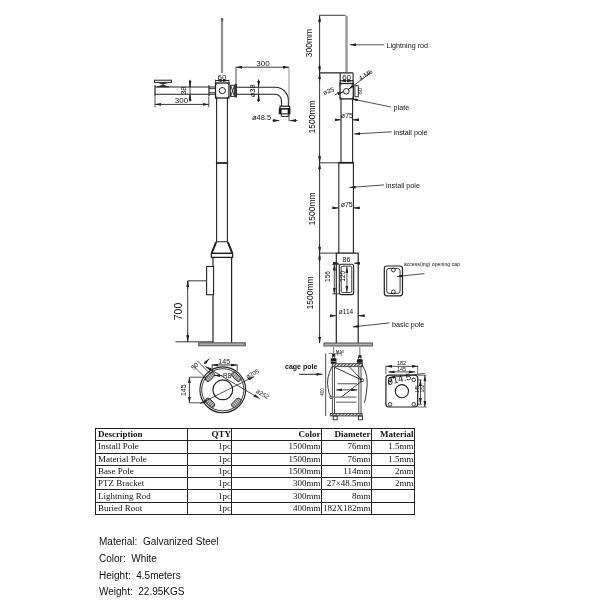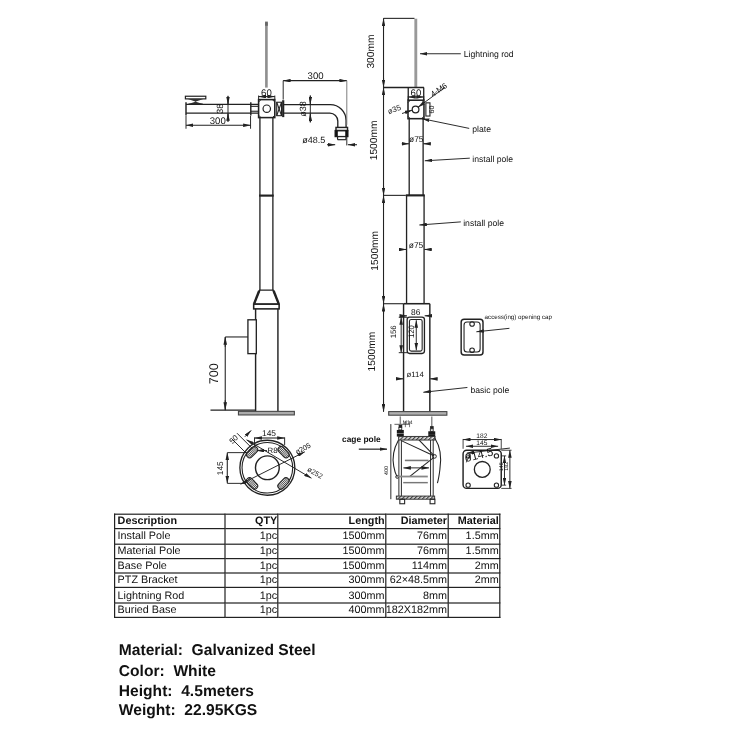--- a/index.html
+++ b/index.html
@@ -1,22 +1,22 @@
 <!DOCTYPE html>
 <html><head>
 <meta charset="utf-8">
 <style>
   html,body{margin:0;padding:0;background:#fff;width:613px;height:613px;overflow:hidden;}
   body{font-family:"Liberation Sans", sans-serif;position:relative;}
   #draw{position:absolute;left:0;top:0;}
-  table.spec{position:absolute;left:95px;top:428px;border-collapse:collapse;font-family:Liberation Sans, sans-serif;font-size:9px;color:#111;table-layout:fixed;}
+  table.spec{position:absolute;left:95px;top:428px;border-collapse:collapse;font-family:Liberation Serif, serif;font-size:9px;color:#111;table-layout:fixed;}
   table.spec td{border:1px solid #222;padding:0 0 0 2px;height:11.3px;line-height:11px;overflow:hidden;white-space:nowrap;}
   table.spec td.c{text-align:right;padding:0;}
   table.spec tr.h td{font-weight:bold;}
-  .foot{position:absolute;left:99px;top:534px;font-weight:bold;font-size:13px;color:#111;line-height:16.8px;white-space:pre;}
+  .foot{position:absolute;left:99px;top:534px;font-weight:normal;font-size:10px;color:#111;line-height:16.8px;white-space:pre;}
 </style>
 </head>
 <body>
 <svg id="draw" width="613" height="613" viewBox="0 0 613 613">
 <defs>
 <marker id="ae" orient="auto" markerUnits="userSpaceOnUse" markerWidth="6.5" markerHeight="3" refX="6.2" refY="1.5">
         <path d="M0,0 L6.4,1.5 L0,3 z" fill="#222"></path>
       </marker>
 <marker id="as" orient="auto-start-reverse" markerUnits="userSpaceOnUse" markerWidth="6.5" markerHeight="3" refX="6.2" refY="1.5">
         <path d="M0,0 L6.4,1.5 L0,3 z" fill="#222"></path>
@@ -353,21 +353,21 @@
       <col style="width:91.5px">
       <col style="width:44.5px">
       <col style="width:89.5px">
       <col style="width:50px">
       <col style="width:43px">
     </colgroup>
 <tbody>
       <tr class="h">
         <td>Description</td>
         <td class="c">QTY</td>
-        <td class="c">Length</td>
+        <td class="c">Color</td>
         <td class="c">Diameter</td>
         <td class="c">Material</td>
       </tr>
 <tr>
         <td>Install Pole</td>
         <td class="c">1pc</td>
         <td class="c">1500mm</td>
         <td class="c">76mm</td>
         <td class="c">1.5mm</td>
       </tr>
@@ -382,32 +382,32 @@
         <td>Base Pole</td>
         <td class="c">1pc</td>
         <td class="c">1500mm</td>
         <td class="c">114mm</td>
         <td class="c">2mm</td>
       </tr>
 <tr>
         <td>PTZ Bracket</td>
         <td class="c">1pc</td>
         <td class="c">300mm</td>
-        <td class="c">62×48.5mm</td>
+        <td class="c">27×48.5mm</td>
         <td class="c">2mm</td>
       </tr>
 <tr>
         <td>Lightning Rod</td>
         <td class="c">1pc</td>
         <td class="c">300mm</td>
         <td class="c">8mm</td>
         <td class="c"></td>
       </tr>
 <tr>
-        <td>Buried Base</td>
+        <td>Buried Root</td>
         <td class="c">1pc</td>
         <td class="c">400mm</td>
         <td class="c">182X182mm</td>
         <td class="c"></td>
       </tr>
 </tbody>
   </table>
 <div class="foot">Material:  Galvanized Steel
 Color:  White
 Height:  4.5meters

